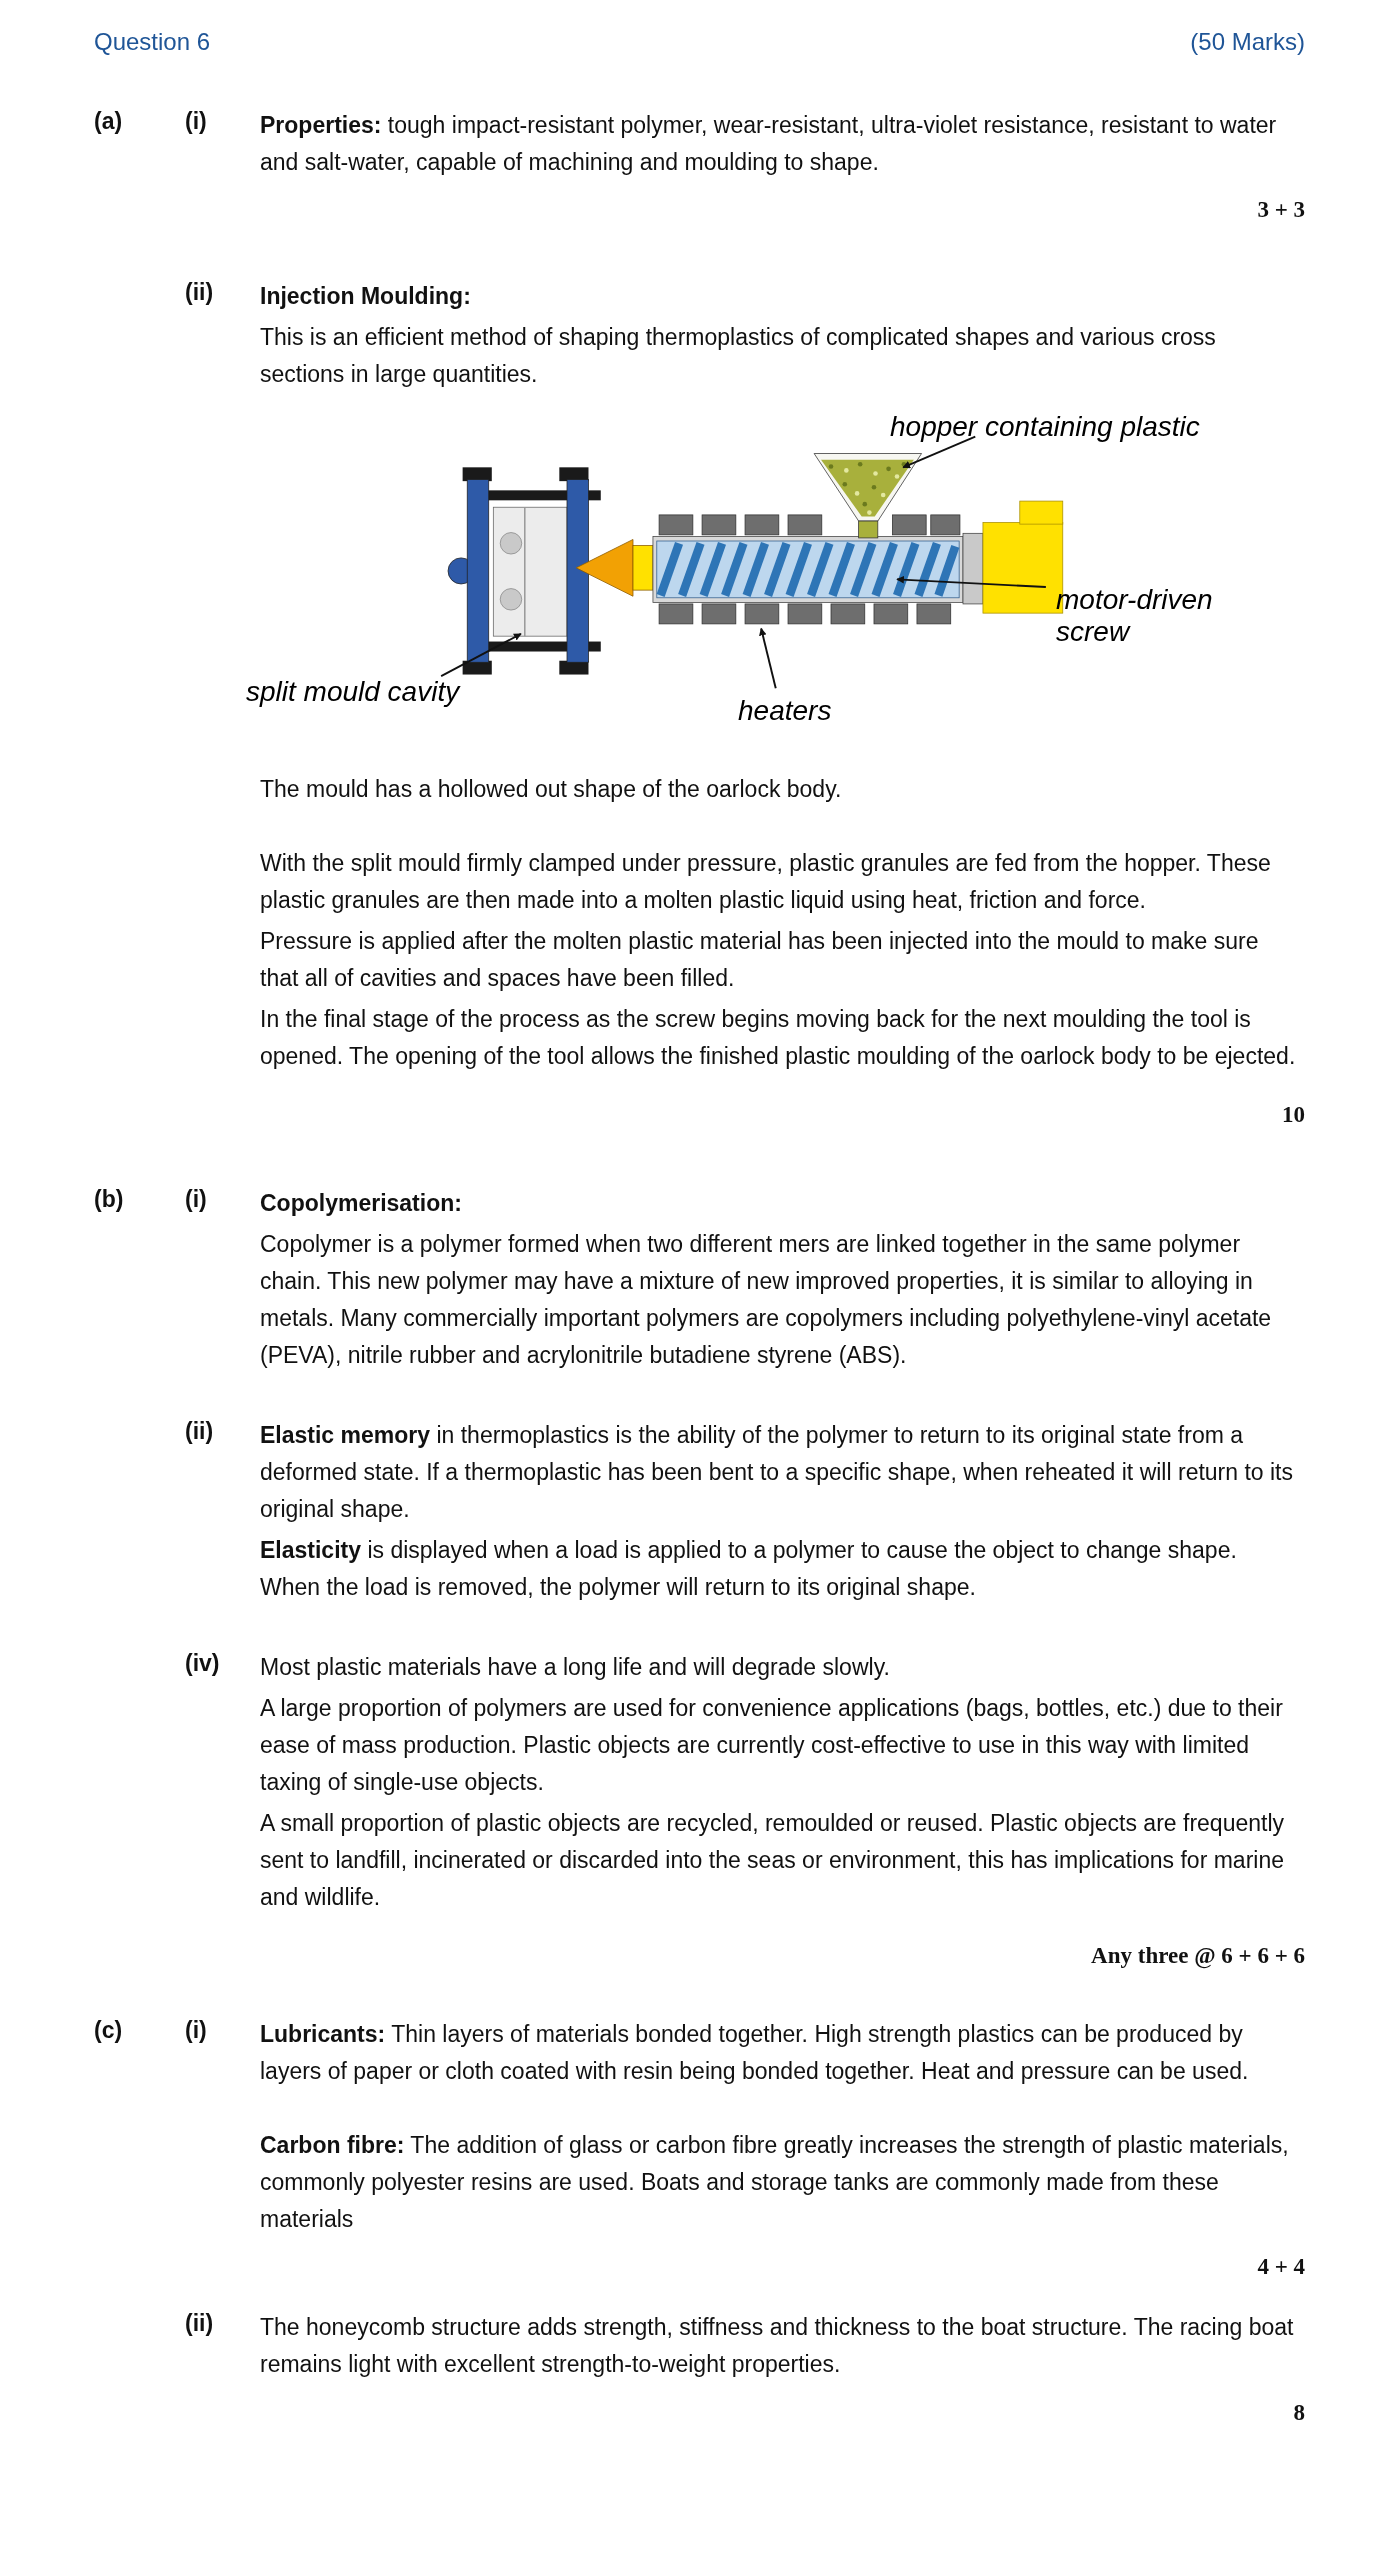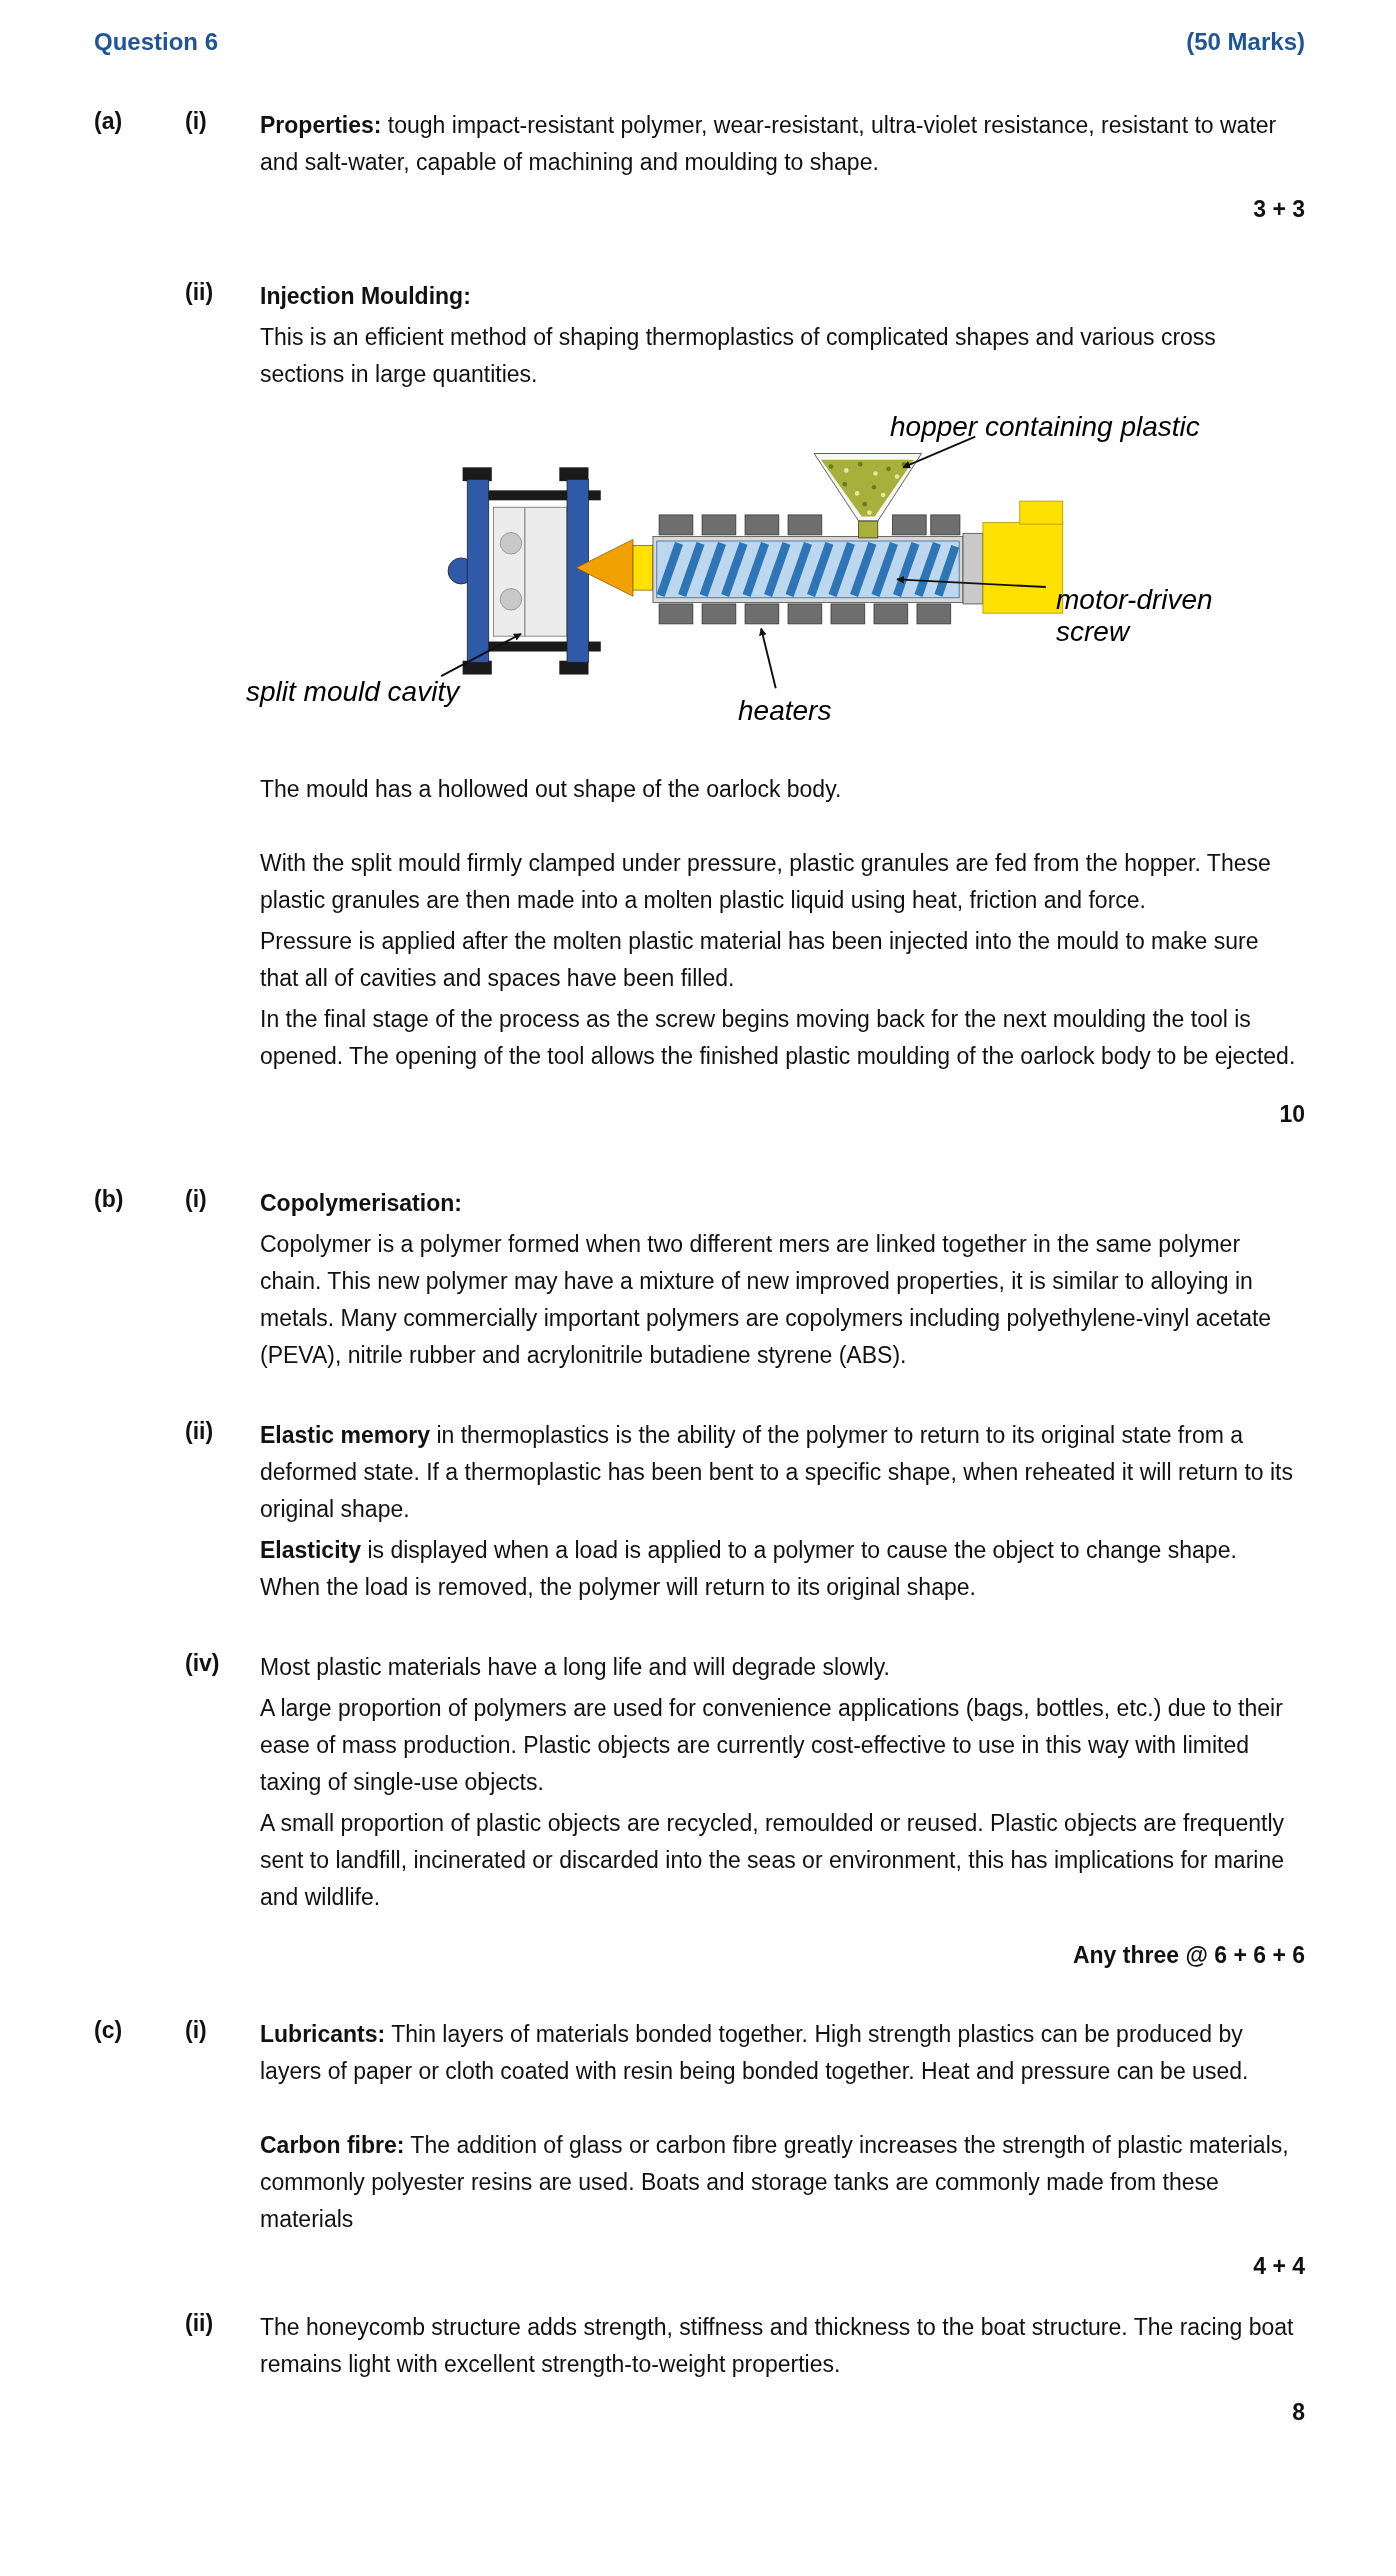--- a/index.html
+++ b/index.html
@@ -5,32 +5,32 @@
   * { margin:0; padding:0; box-sizing:border-box; }
   html,body { background:#ffffff; }
   body {
     width:1396px; min-height:2576px;
     font-family:"Liberation Sans", sans-serif;
     font-size:23px; line-height:37px; color:#111;
   }
   .page { padding:23px 91px 23px 94px; }
 
   .hdr { display:flex; justify-content:space-between; align-items:flex-start;
-         font-weight:bold; font-size:24px; color:var(--heading-blue,#1f5597); }
+         font-weight:normal; font-size:24px; color:var(--heading-blue,#1f5597); }
 
   .row { display:flex; align-items:flex-start; }
   .c1 { flex:0 0 91px; font-weight:bold; }
   .c2 { flex:0 0 71px;  font-weight:bold; }
   .c3 { flex:1; min-width:0; }
 
   p { margin:4px; }
   .bold { font-weight:bold; }
   .sp  { margin-top:37px; }      
 
-  .marks { text-align:right; font-weight:bold; }
+  .marks { text-align:right; font-weight:bold;font-family:Liberation Serif, serif; }
   .mk    { margin-top:6.1px; }
 
   .mt-a1 { margin-top:43px; }
   .mt-a2 { margin-top:46px; }
   .mt-b1 { margin-top:48px; }
   .mt-b  { margin-top:35px; }
   .mt-c1 { margin-top:38px; }
   .mt-c2 { margin-top:20px; }
   .mt-p  { margin-top:17px; }
 

